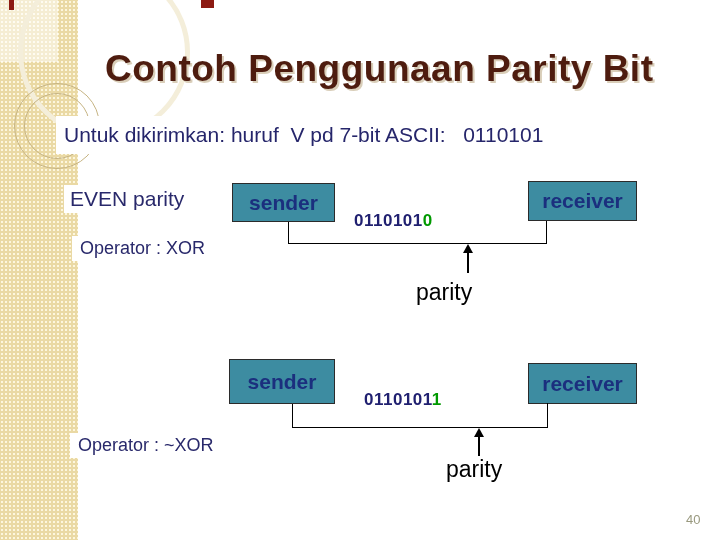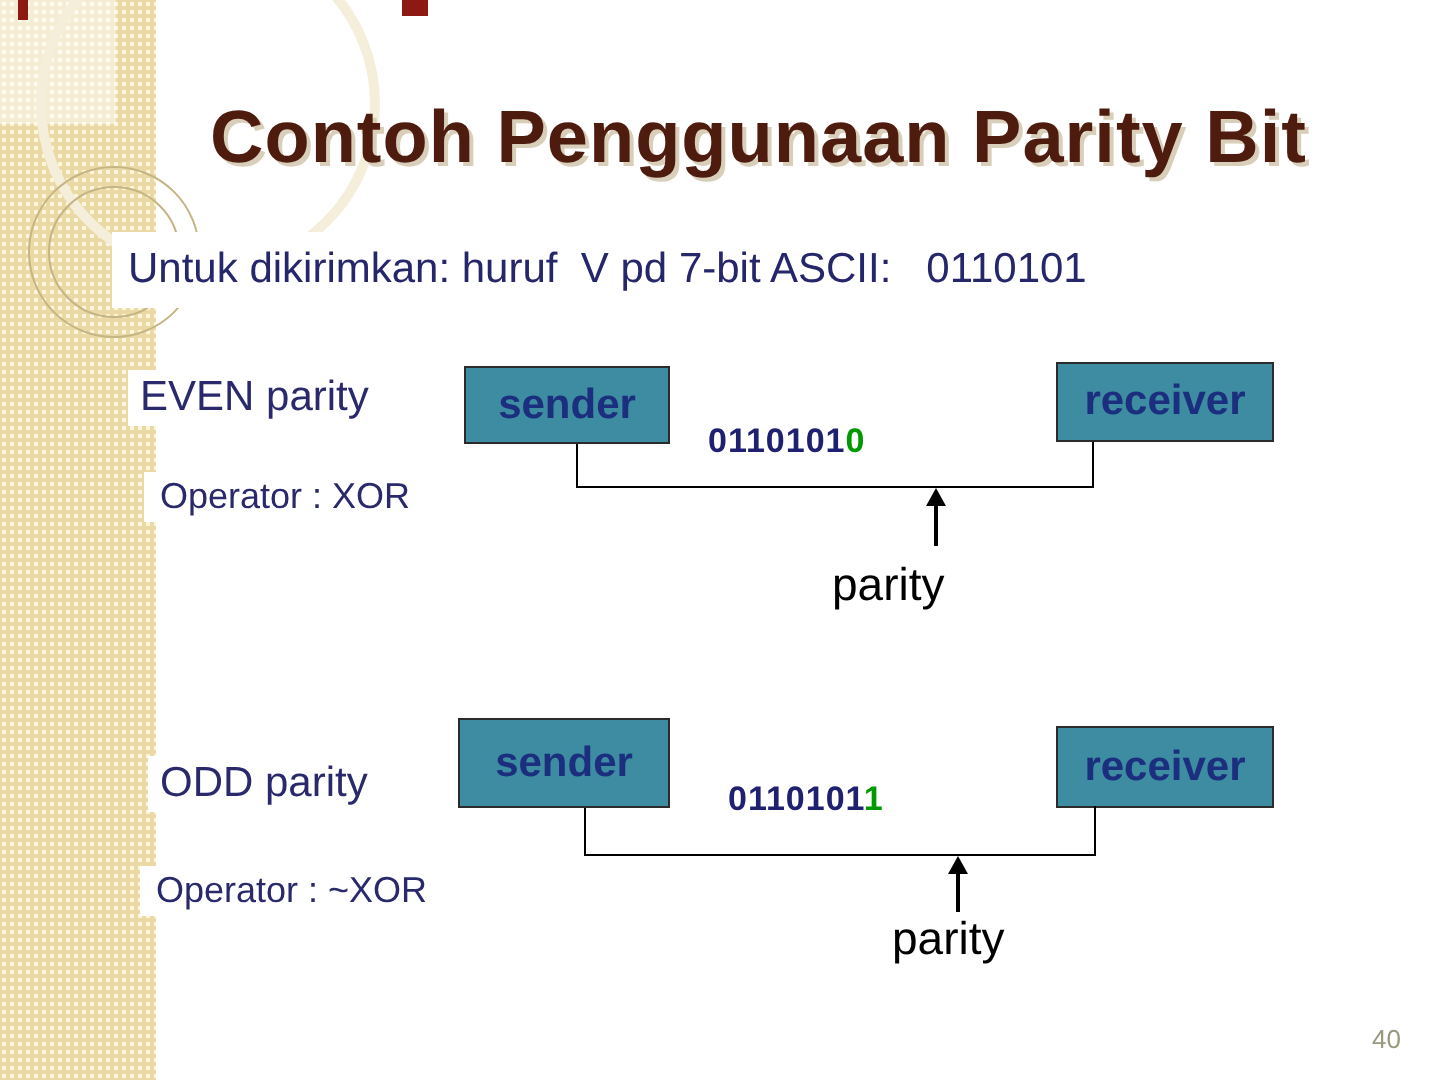--- a/index.html
+++ b/index.html
@@ -140,21 +140,20 @@
 
   <div class="line ev-v1"></div>
   <div class="line ev-h"></div>
   <div class="line ev-v2"></div>
   <div class="arrow-head ev-ah"></div>
   <div class="arrow-line ev-al"></div>
 
   <div class="operator op-even">Operator : XOR</div>
   <div class="parity-label parity-even">parity</div>
 
-  <div class="side-label lbl-odd">ODD parity</div>
 
   <div class="node-box sender-odd">
     <span>sender</span>
   </div>
 
   <div class="bits bits-odd"><span>0110101</span><span class="pbit">1</span></div>
 
   <div class="node-box receiver-odd">
     <span>receiver</span>
   </div>

